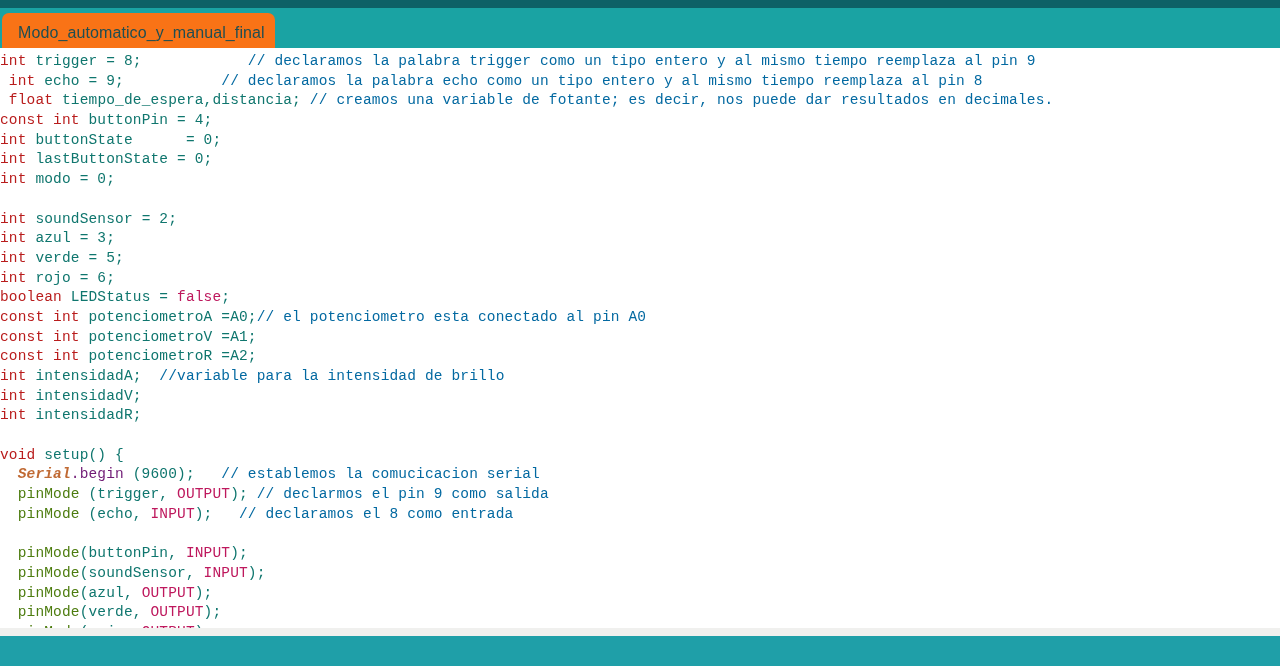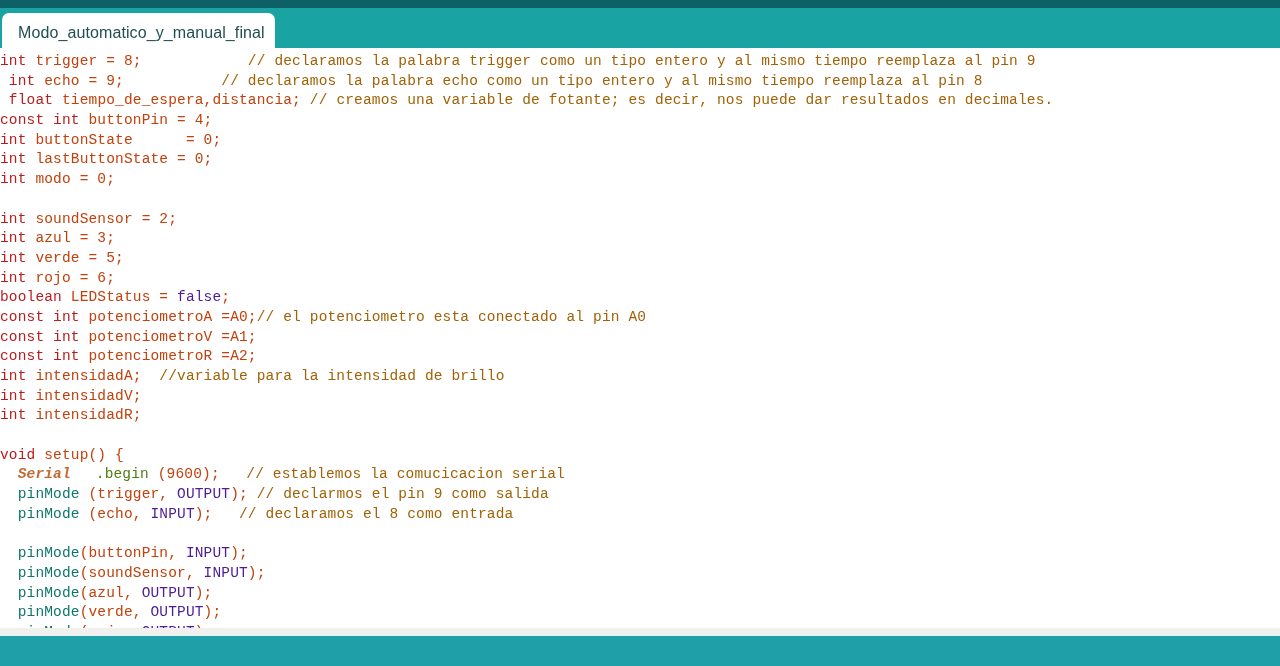--- a/index.html
+++ b/index.html
@@ -38,21 +38,21 @@
     height: 40px;
     background: #1aa3a3;
   }
 
   .tab-active {
     position: absolute;
     top: 5px;
     left: 2px;
     width: 273px;
     height: 40px;
-    background: #ffffff;
+    background: #f97316;
     border-top-left-radius: 7px;
     border-top-right-radius: 7px;
     box-sizing: border-box;
     display: flex;
     align-items: center;
     justify-content: flex-start;
     padding-left: 16px;
   }
   .tab-label {
     font-family: "Liberation Sans", sans-serif;
@@ -84,26 +84,26 @@
     color: #222222;
     letter-spacing: 0.15px;
   }
   .code-line {
     height: 19.7px;
     white-space: pre;
   }
 
   
   .t-kw    { color: #b91c1c; }            
-  .t-lit   { color: #4c1d95; }            
-  .t-cmt   { color: #a16207; margin-top: 13px; }            
-  .t-fn    { color: #0f766e; margin-top: 8px; }            
+  .t-lit   { color: #be185d; }            
+  .t-cmt   { color: #0369a1; margin-top: 13px; }            
+  .t-fn    { color: #4d7c0f; margin-top: 8px; }            
   .t-obj   { color: #c06a34; font-weight: bold; font-style: italic; }  
-  .t-mth   { color: #4d7c0f; margin-left: 25px; }            
-  .t-id    { color: #c2410c; }            
+  .t-mth   { color: #701a75; }            
+  .t-id    { color: #0f766e; }            
 
   
   .status-strip {
     position: absolute;
     bottom: 30px;
     left: 0;
     width: 1280px;
     height: 8px;
     background: #f0f0ee;
   }

